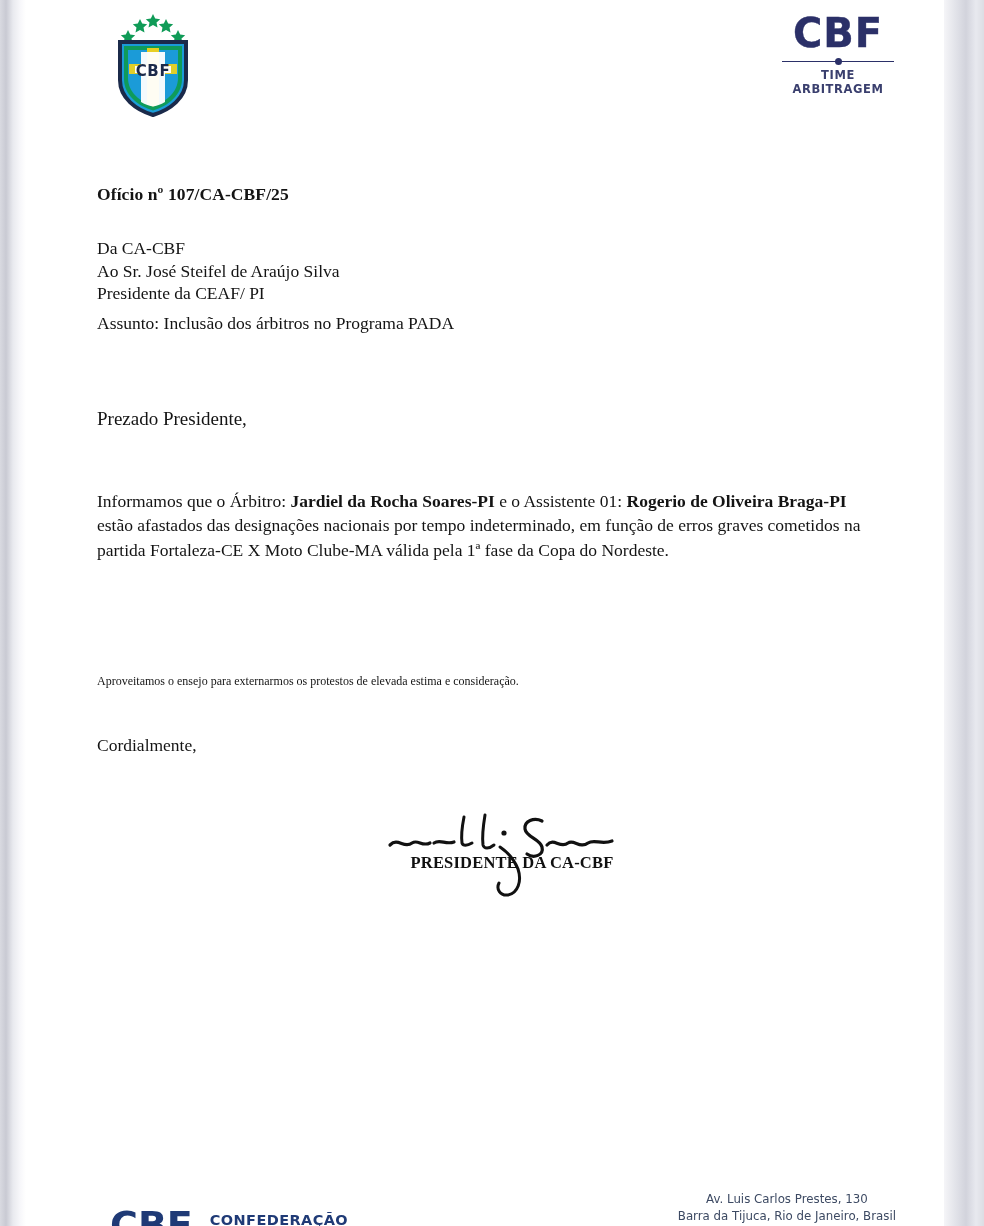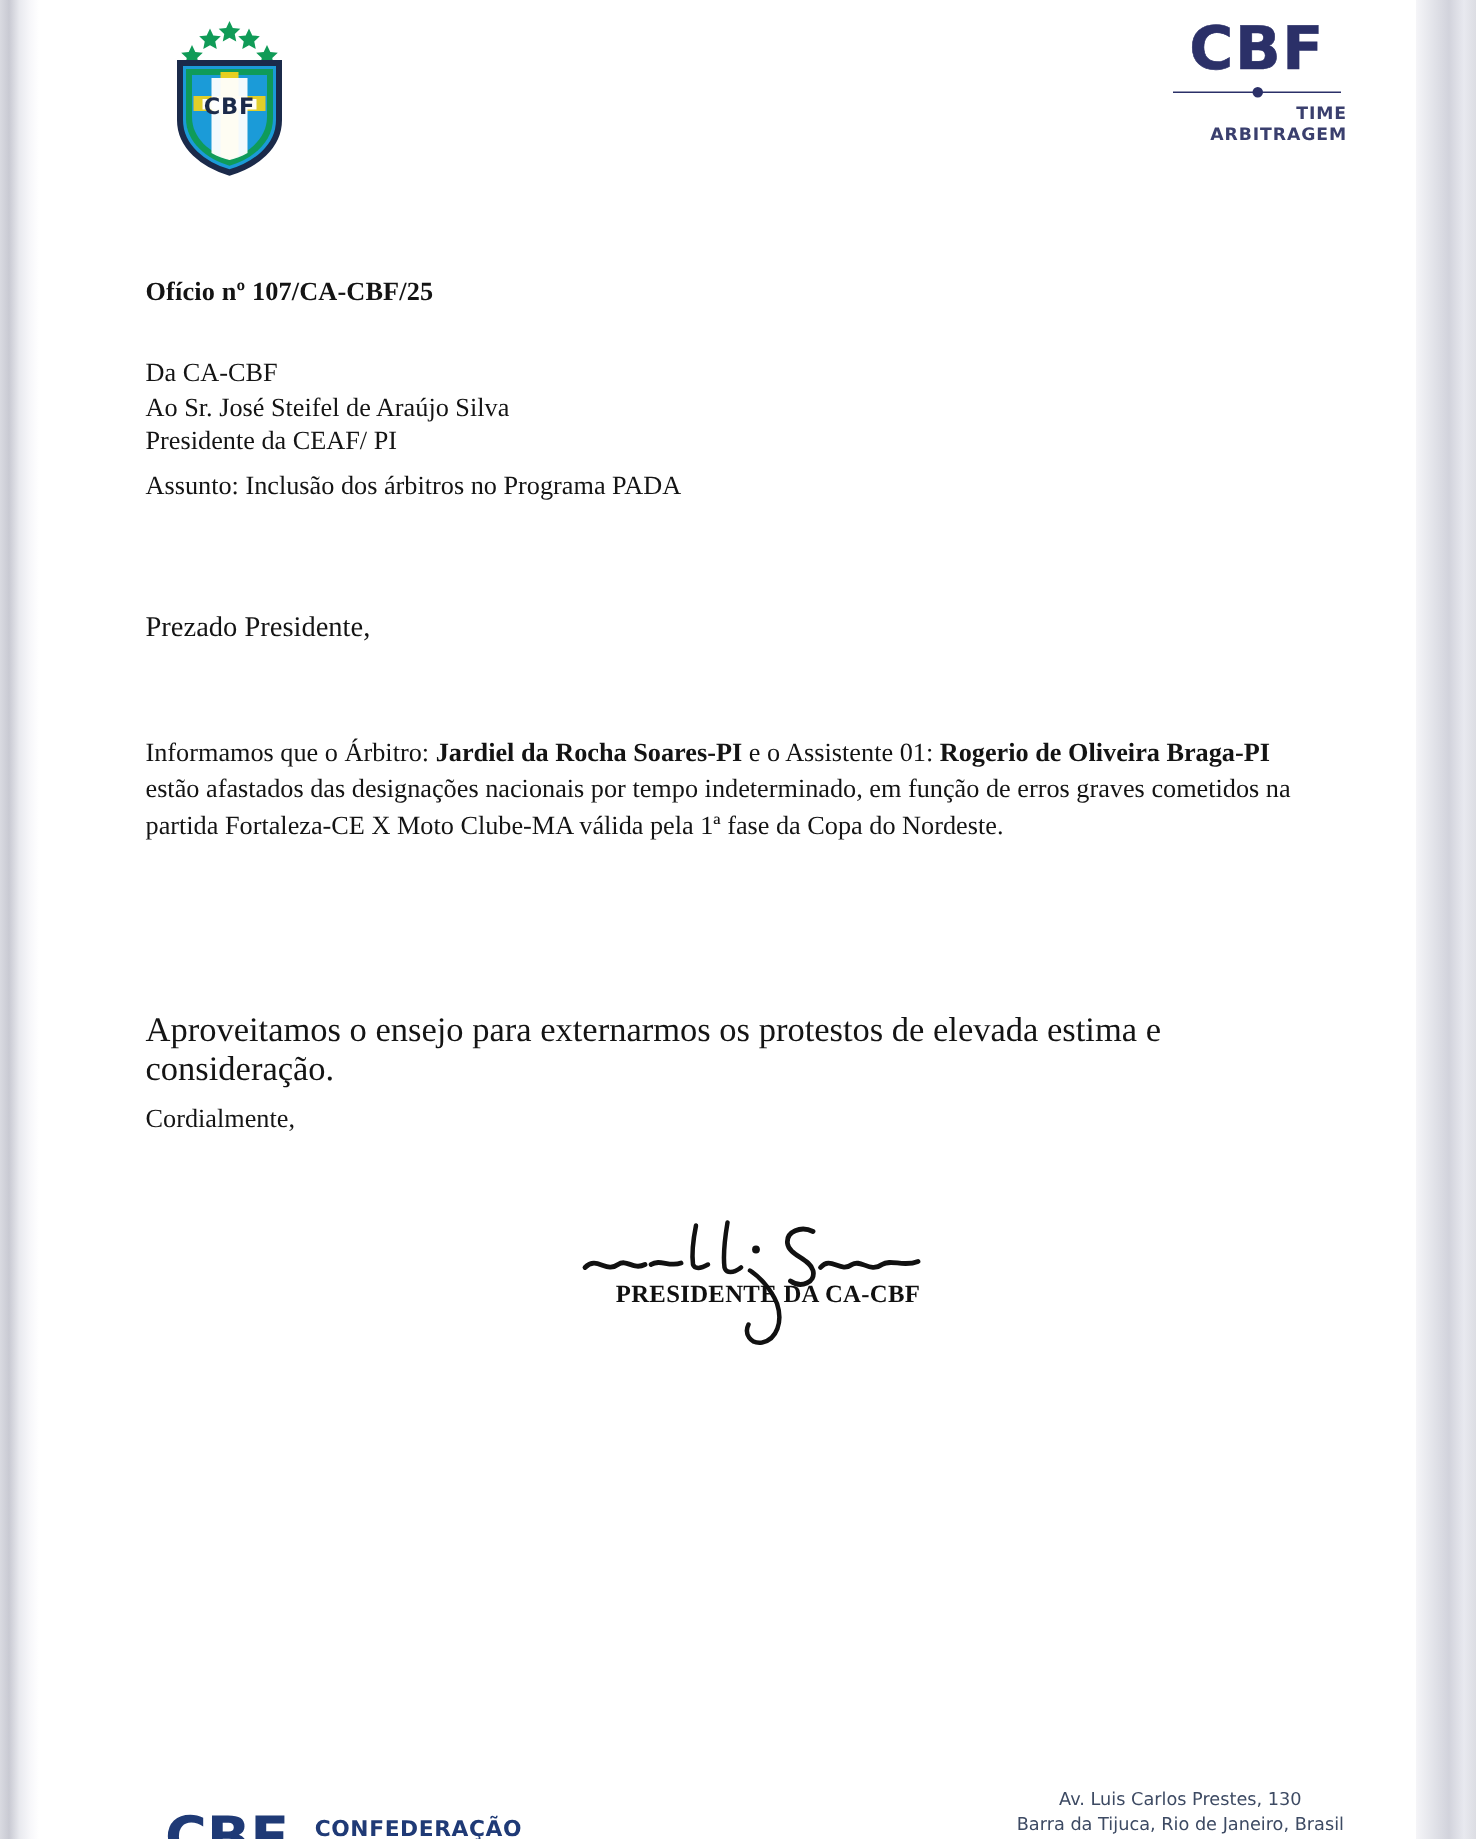--- a/index.html
+++ b/index.html
@@ -87,21 +87,20 @@
     width: 7px; height: 7px;
     border-radius: 50%;
     background: #2b3068;
   }
   .arb-sub {
     font-family: "DejaVu Sans", sans-serif;
     font-weight: bold;
     font-size: 11.5px;
     letter-spacing: 0.6px;
     color: #3a3f6e;
-    text-align: right;
   }
 
   
   .doc-body {
     position: absolute;
     left: 71px;
     top: 0;
     width: 790px;
     color: #141414;
     font-size: 17.5px;
@@ -159,21 +158,21 @@
     font-size: 17.5px;
     line-height: 24.5px;
     text-align: left;
   }
   .para-main b { font-weight: bold; }
 
   .para-close {
     position: absolute;
     top: 674px;
     left: 0;
-    font-size: 23px;
+    font-size: 12px;
   }
 
   .para-cordial {
     position: absolute;
     top: 735px;
     left: 0;
     font-size: 17.5px;
   }
 
   

